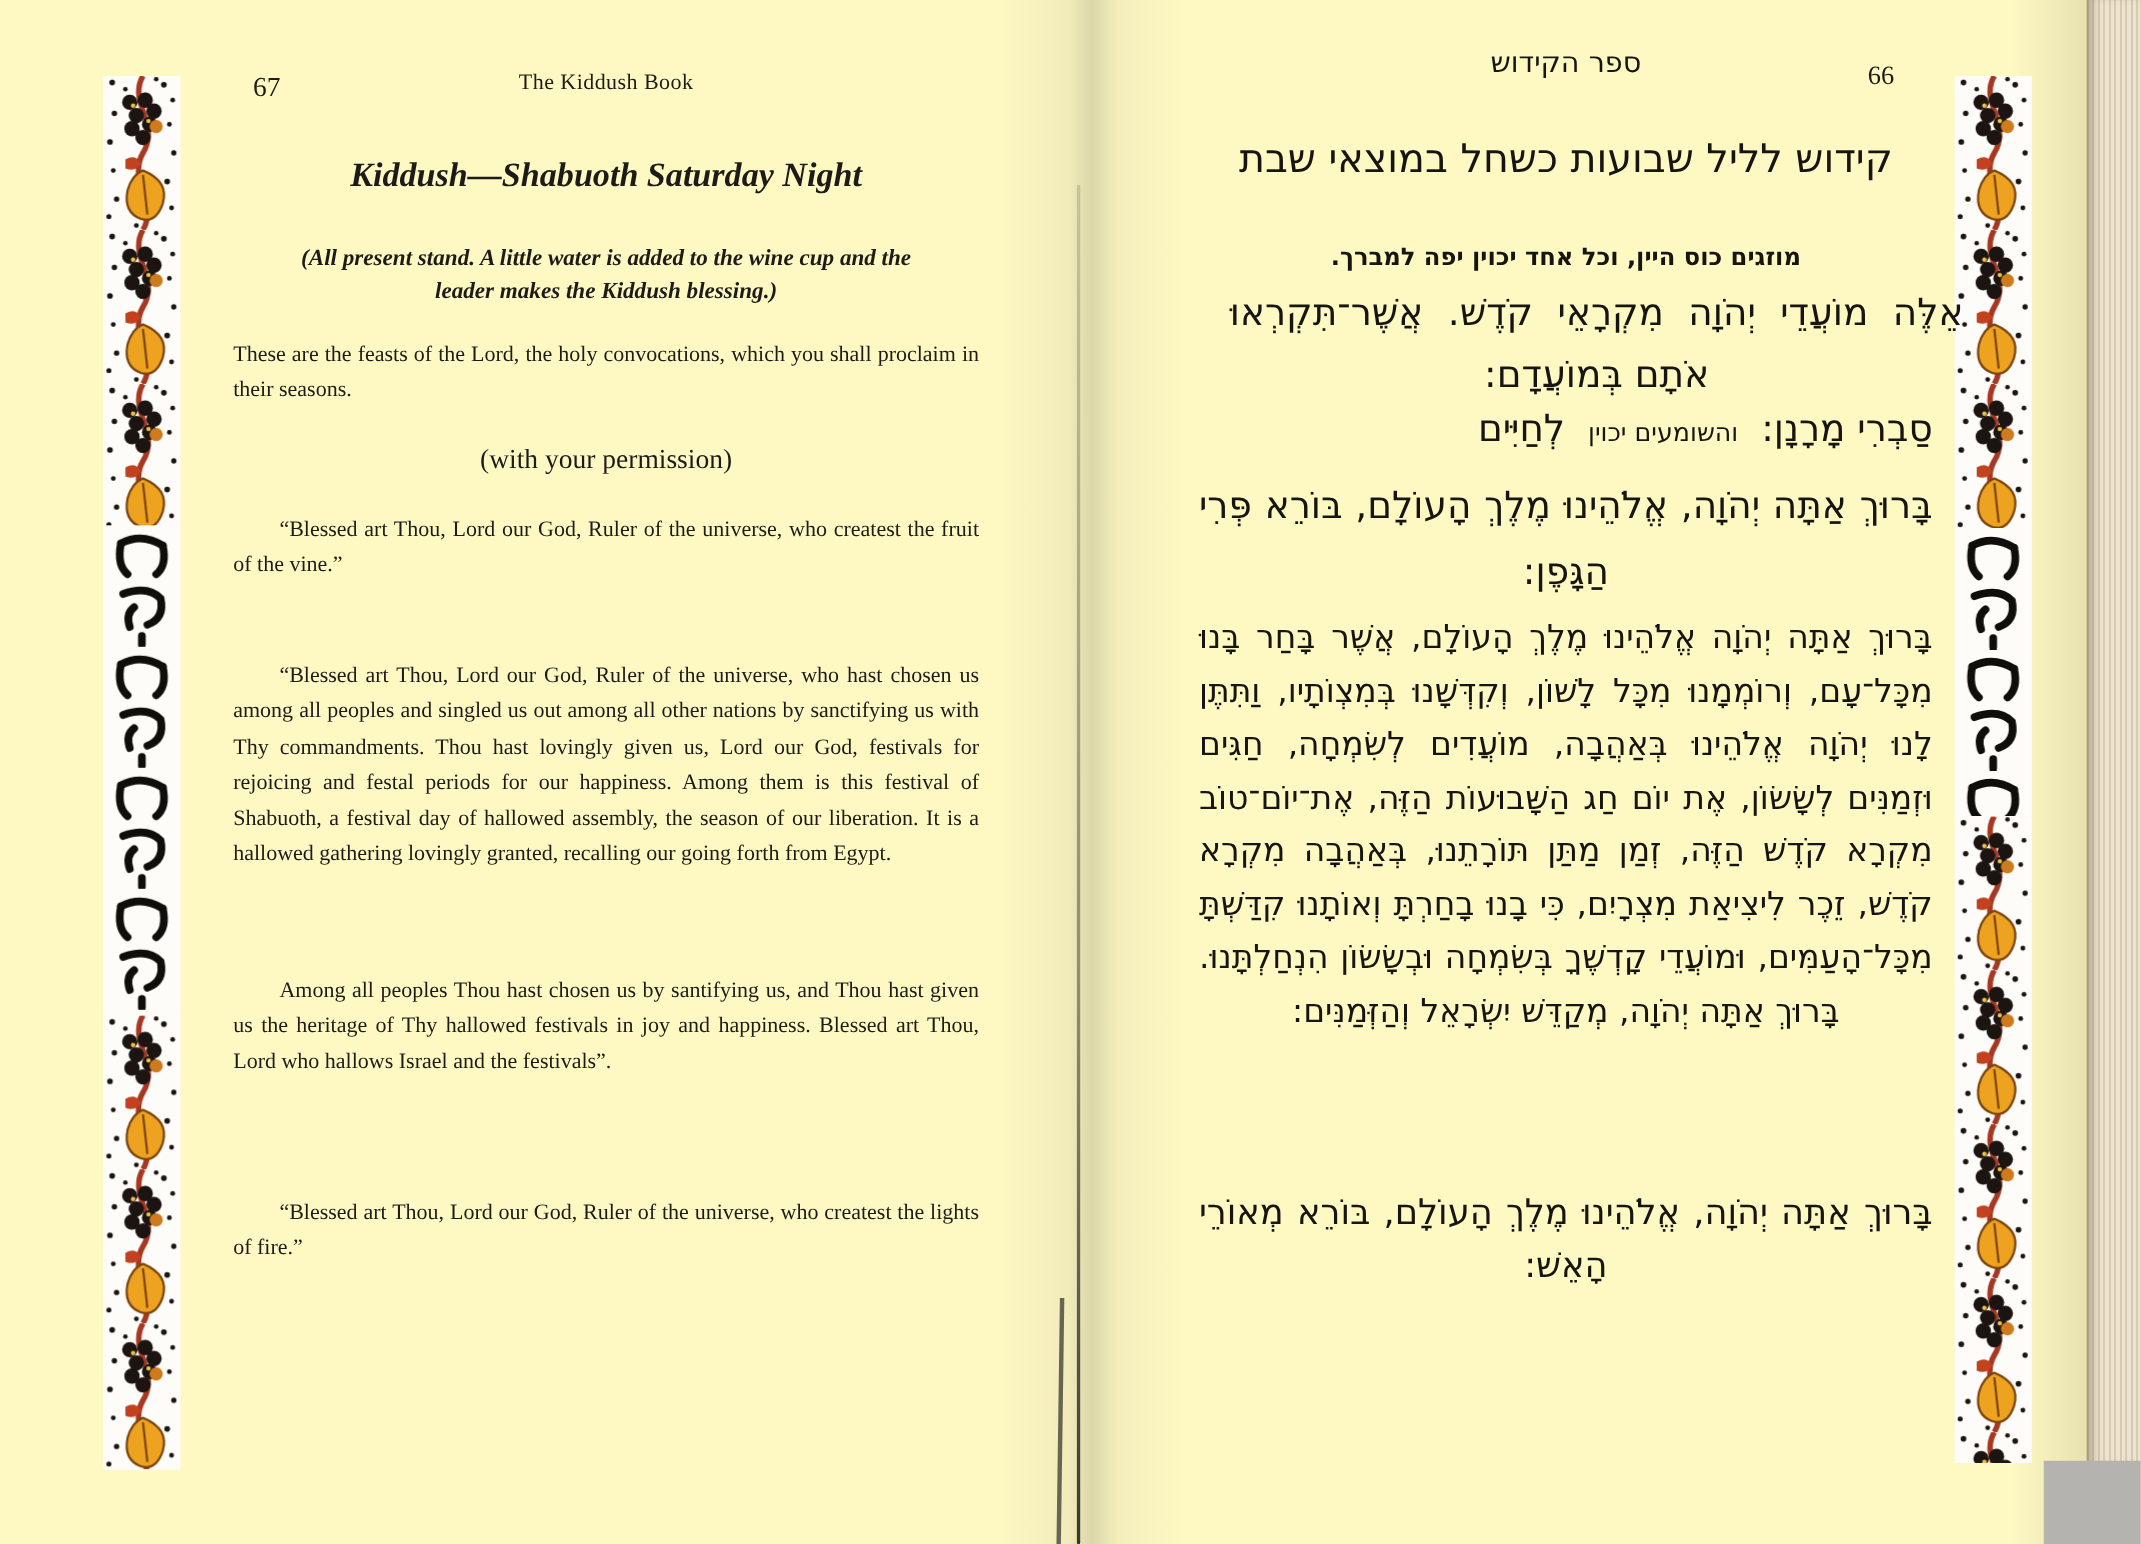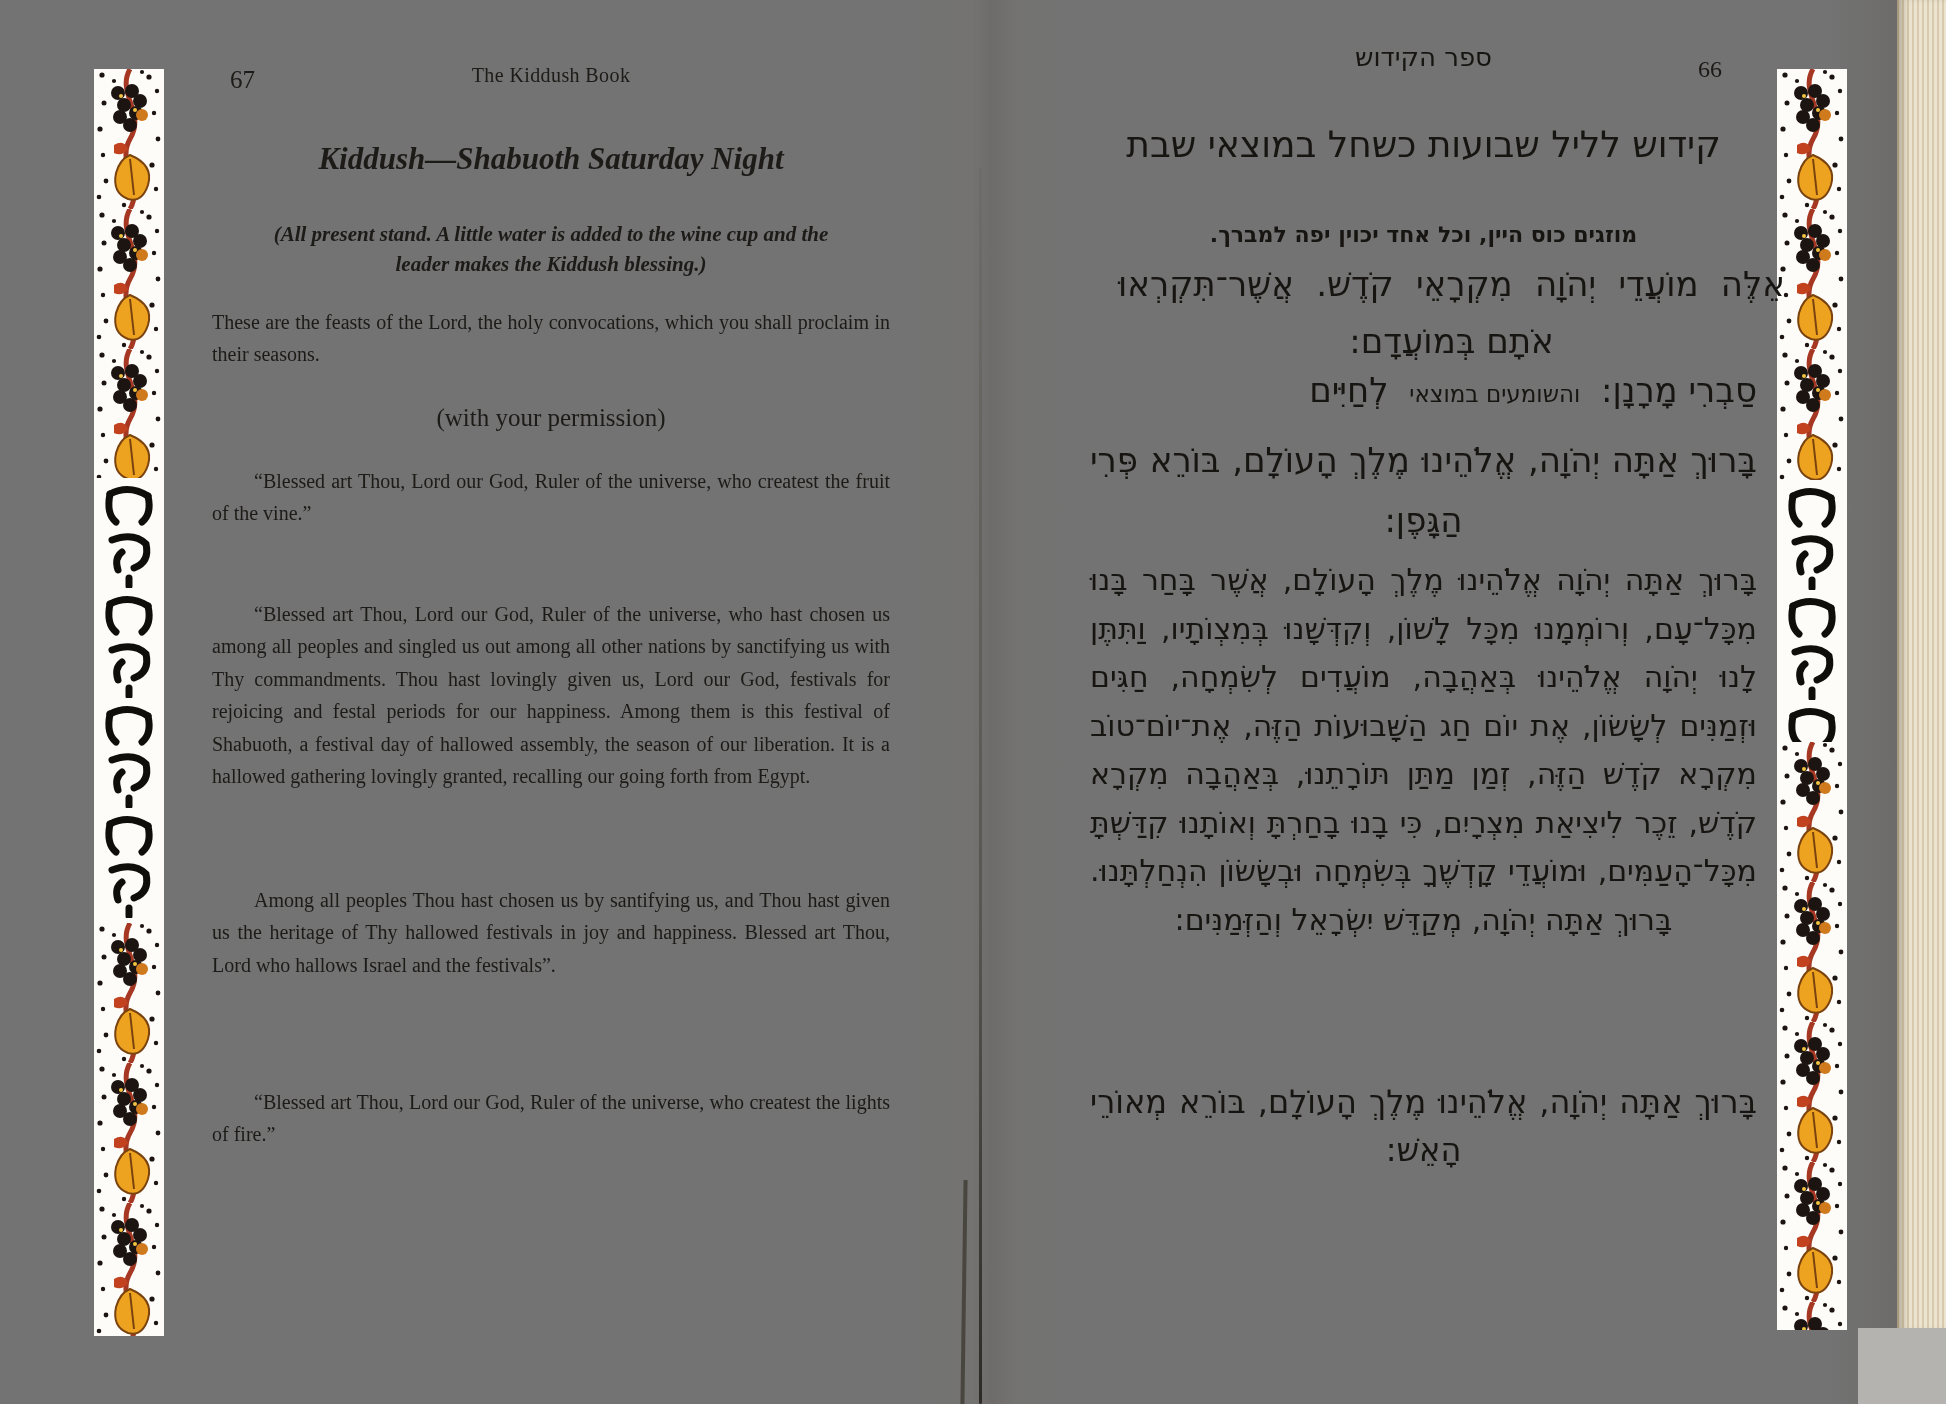--- a/index.html
+++ b/index.html
@@ -1,16 +1,16 @@
 <!DOCTYPE html>
 <html><head>
 <meta charset="utf-8">
 <style>
   html,body{margin:0;padding:0;background:#a9a7a3;}
-  .scan{position:relative;width:1946px;height:1404px;background:#737373;overflow:hidden;
+  .scan{position:relative;width:1946px;height:1404px;background:#fef9c3;overflow:hidden;
         font-family:"Liberation Serif",serif;color:#1d1b18;}
   .abs{position:absolute;}
   
   .en{font-family:"Liberation Serif",serif;color:#1d1b18;}
   .en-pagenum{font-size:25px;}
   .en-runtitle{width:678px;text-align:center;font-size:20px;letter-spacing:.4px;}
   .en-sectitle{width:678px;text-align:center;font-size:31px;font-style:italic;font-weight:600;}
   .en-stage{left:212px;width:678px;font-size:21px;line-height:30px;font-style:italic;font-weight:600;text-align:center;}
   .en-stage .inner{display:inline-block;max-width:585px;}
   .en-body{left:212px;width:678px;font-size:20px;line-height:32.4px;text-align:justify;hyphens:none;}
@@ -266,20 +266,20 @@
   <div class="abs en en-body ind" style="top:884px">Among all peoples Thou hast chosen us by santifying us, and Thou hast given us the heritage of Thy hallowed festivals in joy and happiness. Blessed art Thou, Lord who hallows Israel and the festivals”.</div>
   <div class="abs en en-body ind" style="top:1086px">“Blessed art Thou, Lord our God, Ruler of the universe, who createst the lights of fire.”</div>
 
   <div class="abs he he-runtitle" style="top:42px">ספר הקידוש</div>
   <div class="abs he-pagenum" style="left:1698px;top:56px">66</div>
   <div class="abs he he-sectitle" style="top:124px">קידוש לליל שבועות כשחל במוצאי שבת</div>
   <div class="abs he he-instruction" style="top:222px">מוזגים כוס היין, וכל אחד יכוין יפה למברך.</div>
   <div class="abs he he-verse" style="top:256px">אֵלֶּה מוֹעֲדֵי יְהֹוָה מִקְרָאֵי קֹדֶשׁ. אֲשֶׁר־תִּקְרְאוּ אֹתָם בְּמוֹעֲדָם:</div>
   <div class="abs he he-savri" style="top:370px">
     <span class="lead">סַבְרִי מָרָנָן:</span>
-    <span class="note">והשומעים במוצאי</span>
+    <span class="note">והשומעים יכוין</span>
     <span class="resp">לְחַיִּים</span>
   </div>
   <div class="abs he he-bless1" style="top:430px">בָּרוּךְ אַתָּה יְהֹוָה, אֱלֹהֵינוּ מֶלֶךְ הָעוֹלָם, בּוֹרֵא פְּרִי הַגָּפֶן:</div>
   <div class="abs he he-long" style="top:556px">בָּרוּךְ אַתָּה יְהֹוָה אֱלֹהֵינוּ מֶלֶךְ הָעוֹלָם, אֲשֶׁר בָּחַר בָּנוּ מִכָּל־עָם, וְרוֹמְמָנוּ מִכָּל לָשׁוֹן, וְקִדְּשָׁנוּ בְּמִצְוֹתָיו, וַתִּתֶּן לָנוּ יְהֹוָה אֱלֹהֵינוּ בְּאַהֲבָה, מוֹעֲדִים לְשִׂמְחָה, חַגִּים וּזְמַנִּים לְשָׂשׂוֹן, אֶת יוֹם חַג הַשָּׁבוּעוֹת הַזֶּה, אֶת־יוֹם־טוֹב מִקְרָא קֹדֶשׁ הַזֶּה, זְמַן מַתַּן תּוֹרָתֵנוּ, בְּאַהֲבָה מִקְרָא קֹדֶשׁ, זֵכֶר לִיצִיאַת מִצְרָיִם, כִּי בָנוּ בָחַרְתָּ וְאוֹתָנוּ קִדַּשְׁתָּ מִכָּל־הָעַמִּים, וּמוֹעֲדֵי קָדְשֶׁךָ בְּשִׂמְחָה וּבְשָׂשׂוֹן הִנְחַלְתָּנוּ. בָּרוּךְ אַתָּה יְהֹוָה, מְקַדֵּשׁ יִשְׂרָאֵל וְהַזְּמַנִּים:</div>
   <div class="abs he he-fire" style="top:1078px">בָּרוּךְ אַתָּה יְהֹוָה, אֱלֹהֵינוּ מֶלֶךְ הָעוֹלָם, בּוֹרֵא מְאוֹרֵי הָאֵשׁ:</div>
 
 </div>
 
 </body></html>

